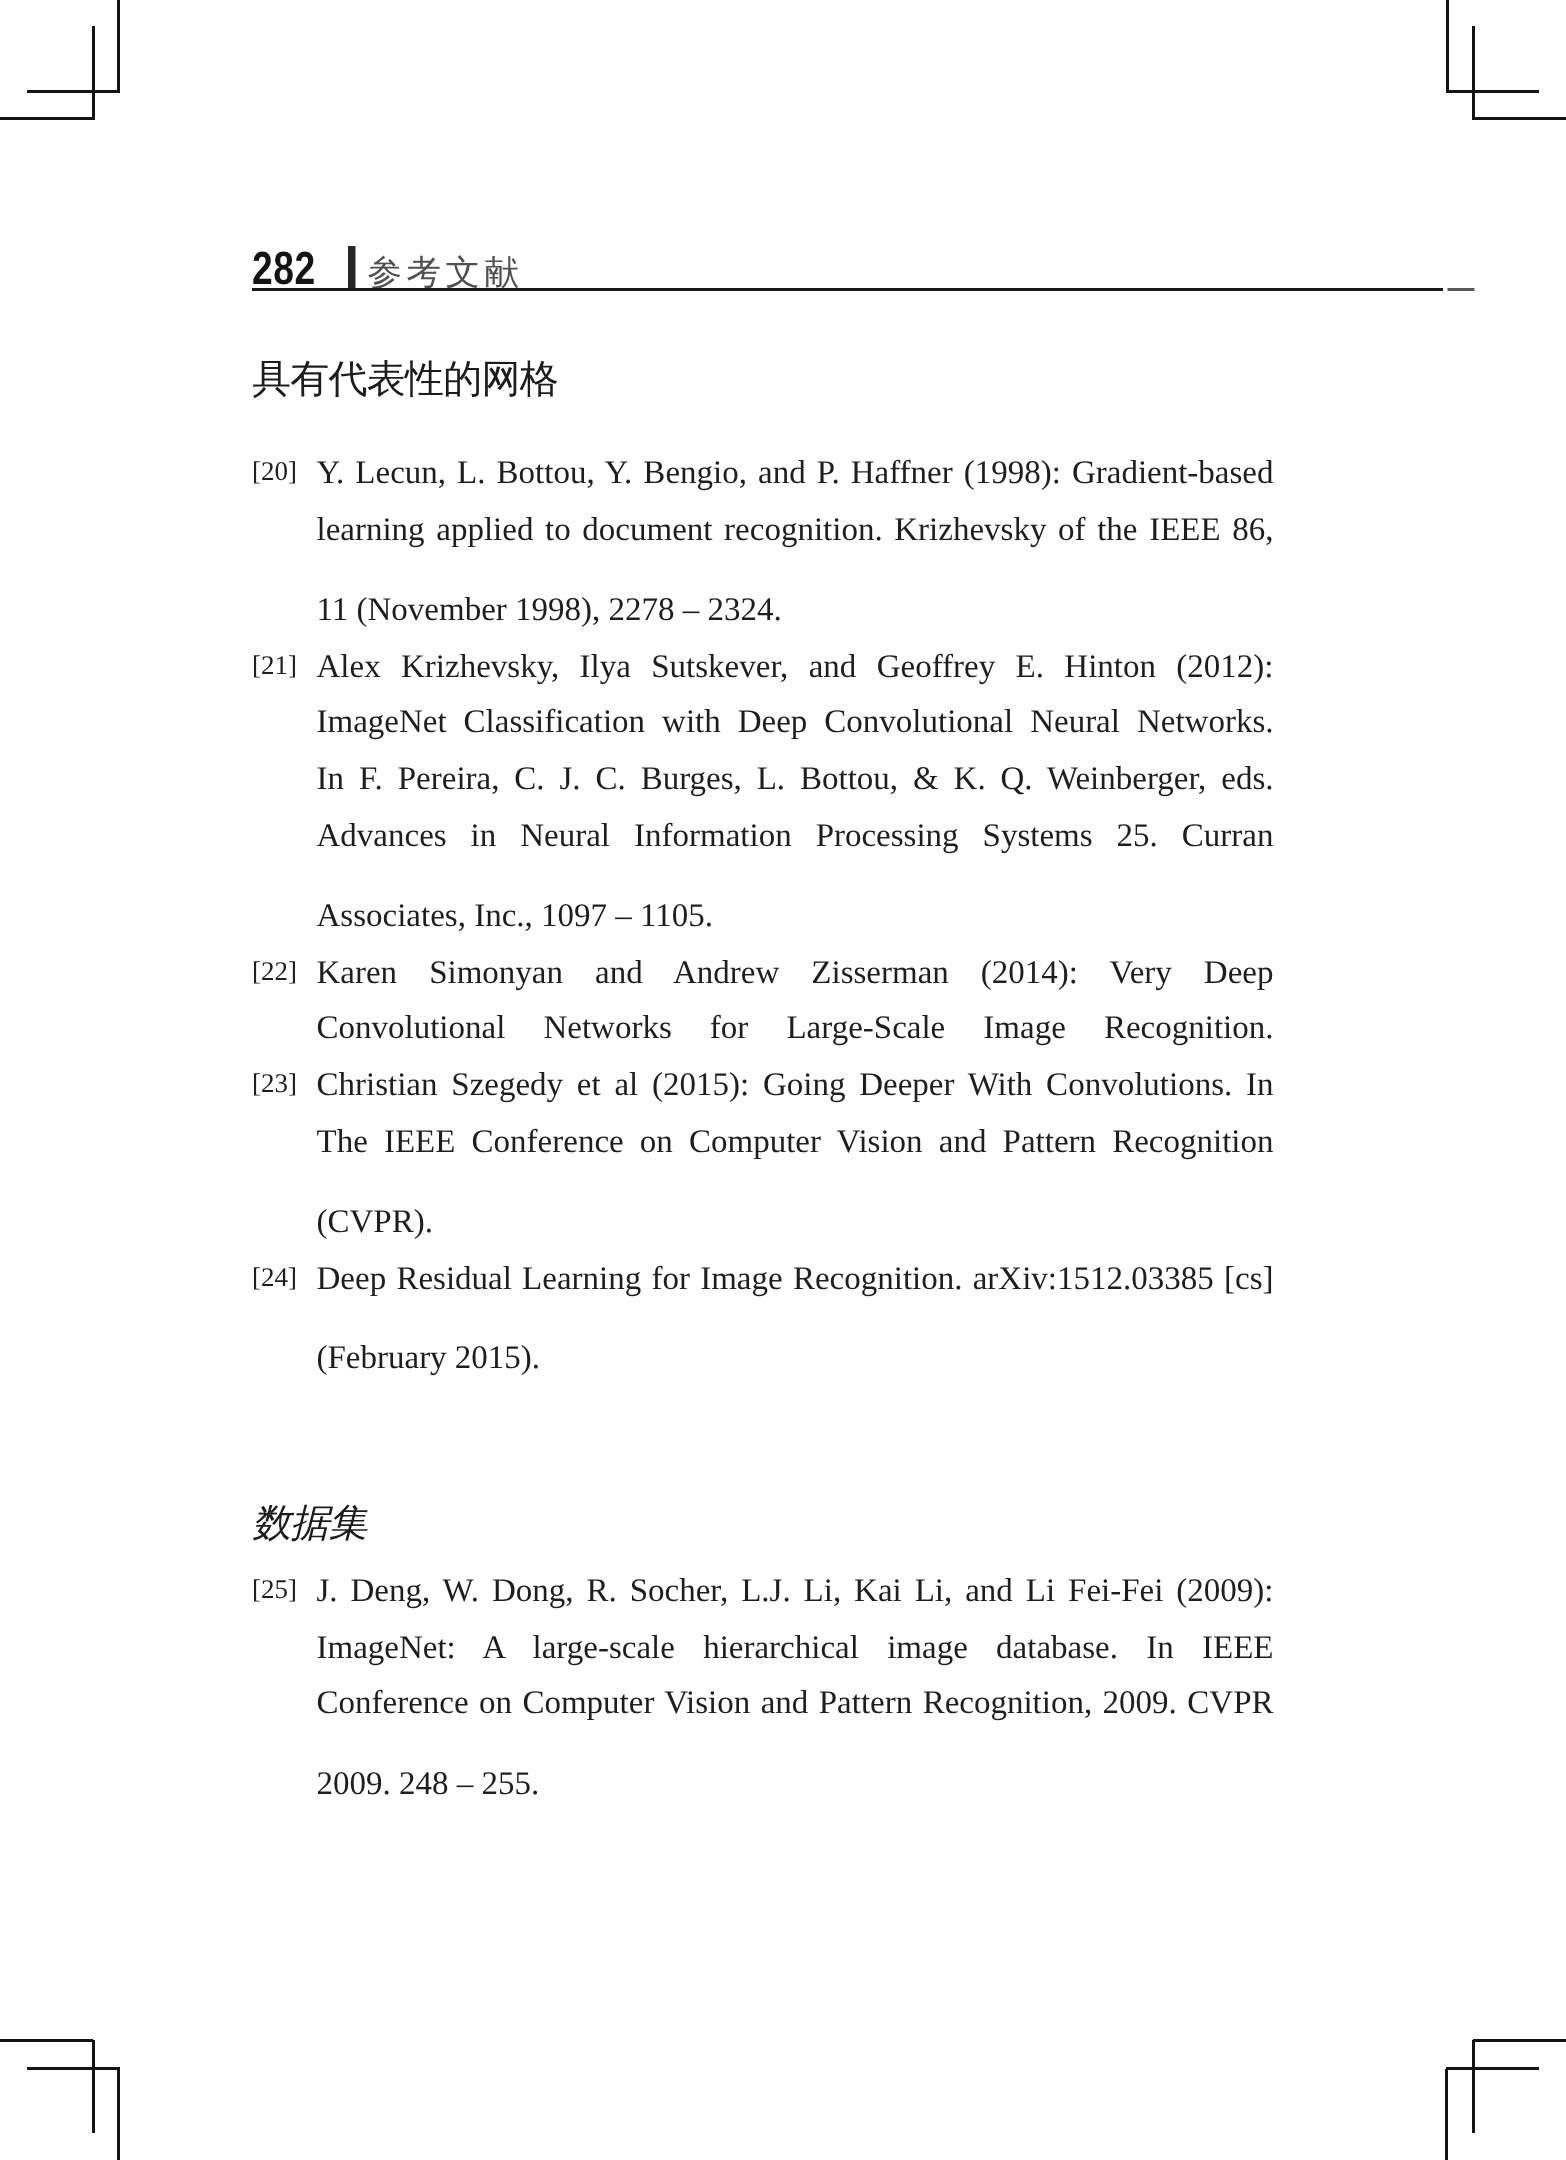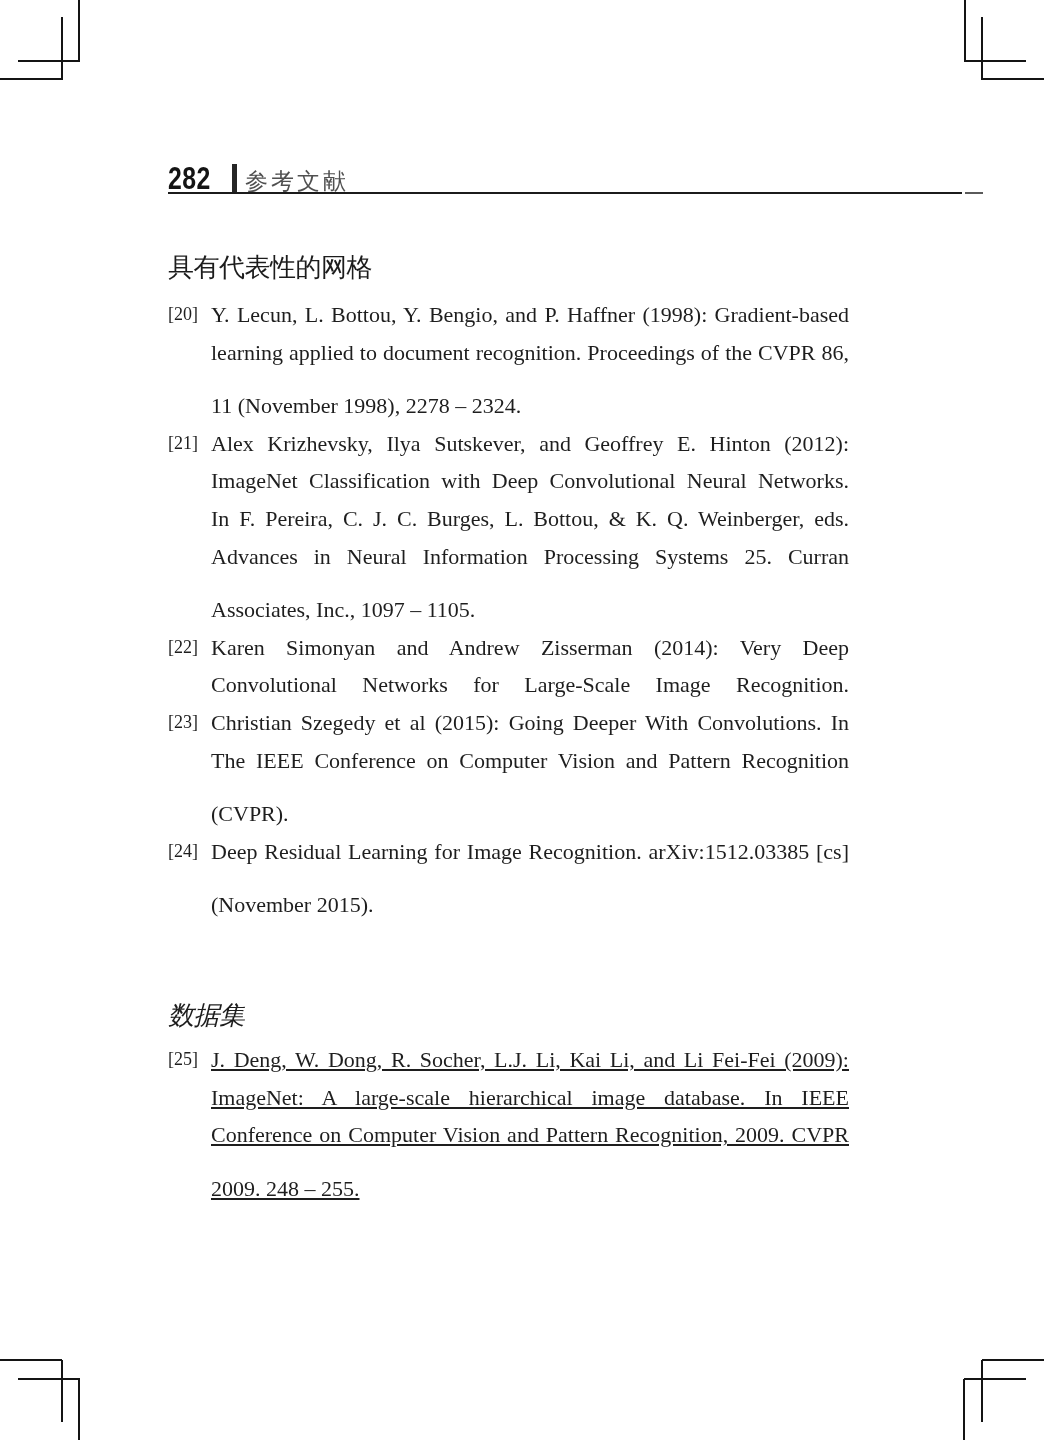--- a/index.html
+++ b/index.html
@@ -69,31 +69,31 @@
     position: absolute;
     left: 168px;
     margin: 0;
     font-family: "Liberation Sans", "DejaVu Sans", sans-serif;
     font-weight: 500;
     font-size: 26px;
     line-height: 30px;
     letter-spacing: -0.5px;
     color: #1c1c1c;
   }
-  #section-heading-1 { top: 252px; }
+  #section-heading-1 { top: 237px; }
   #section-heading-2 { top: 1000px; font-style: italic; }
 
   
   .refs {
     position: absolute;
     left: 168px;
     width: 681px;
   }
   #refs-a { top: 296px; }
-  #refs-b { top: 1041px; text-decoration: underline; }
+  #refs-b { top: 1041px; }
   .ref { position: relative; padding-left: 43px; }
   .ref-num {
     position: absolute;
     left: 0; top: 0;
     font-size: 18px;
     line-height: 37.6px;
     color: #1e1e1e;
   }
   .ref-line {
     font-size: 22px;
@@ -134,21 +134,21 @@
   <div class="header-rule"></div>
   <div class="header-rule-ext"></div>
 
   <h2 class="section-heading" id="section-heading-1">具有代表性的网格</h2>
 
   <div class="refs" id="refs-a">
 
     <div class="ref">
       <span class="ref-num">[20]</span>
       <div class="ref-line">Y. Lecun, L. Bottou, Y. Bengio, and P. Haffner (1998): Gradient-based</div>
-      <div class="ref-line">learning applied to document recognition. Proceedings of the CVPR 86,</div>
+      <div class="ref-line">learning applied to document recognition. Krizhevsky of the IEEE 86,</div>
       <div class="ref-line last">11 (November 1998), 2278 – 2324.</div>
     </div>
 
     <div class="ref">
       <span class="ref-num">[21]</span>
       <div class="ref-line">Alex Krizhevsky, Ilya Sutskever, and Geoffrey E. Hinton (2012):</div>
       <div class="ref-line">ImageNet Classification with Deep Convolutional Neural Networks.</div>
       <div class="ref-line">In F. Pereira, C. J. C. Burges, L. Bottou, &amp; K. Q. Weinberger, eds.</div>
       <div class="ref-line">Advances in Neural Information Processing Systems 25. Curran</div>
       <div class="ref-line last">Associates, Inc., 1097 – 1105.</div>
@@ -163,21 +163,21 @@
     <div class="ref">
       <span class="ref-num">[23]</span>
       <div class="ref-line">Christian Szegedy et al (2015): Going Deeper With Convolutions. In</div>
       <div class="ref-line">The IEEE Conference on Computer Vision and Pattern Recognition</div>
       <div class="ref-line last">(CVPR).</div>
     </div>
 
     <div class="ref">
       <span class="ref-num">[24]</span>
       <div class="ref-line">Deep Residual Learning for Image Recognition. arXiv:1512.03385 [cs]</div>
-      <div class="ref-line last">(November 2015).</div>
+      <div class="ref-line last">(February 2015).</div>
     </div>
 
   </div>
 
   <h2 class="section-heading" id="section-heading-2">数据集</h2>
 
   <div class="refs" id="refs-b">
     <div class="ref">
       <span class="ref-num">[25]</span>
       <div class="ref-line">J. Deng, W. Dong, R. Socher, L.J. Li, Kai Li, and Li Fei-Fei (2009):</div>

